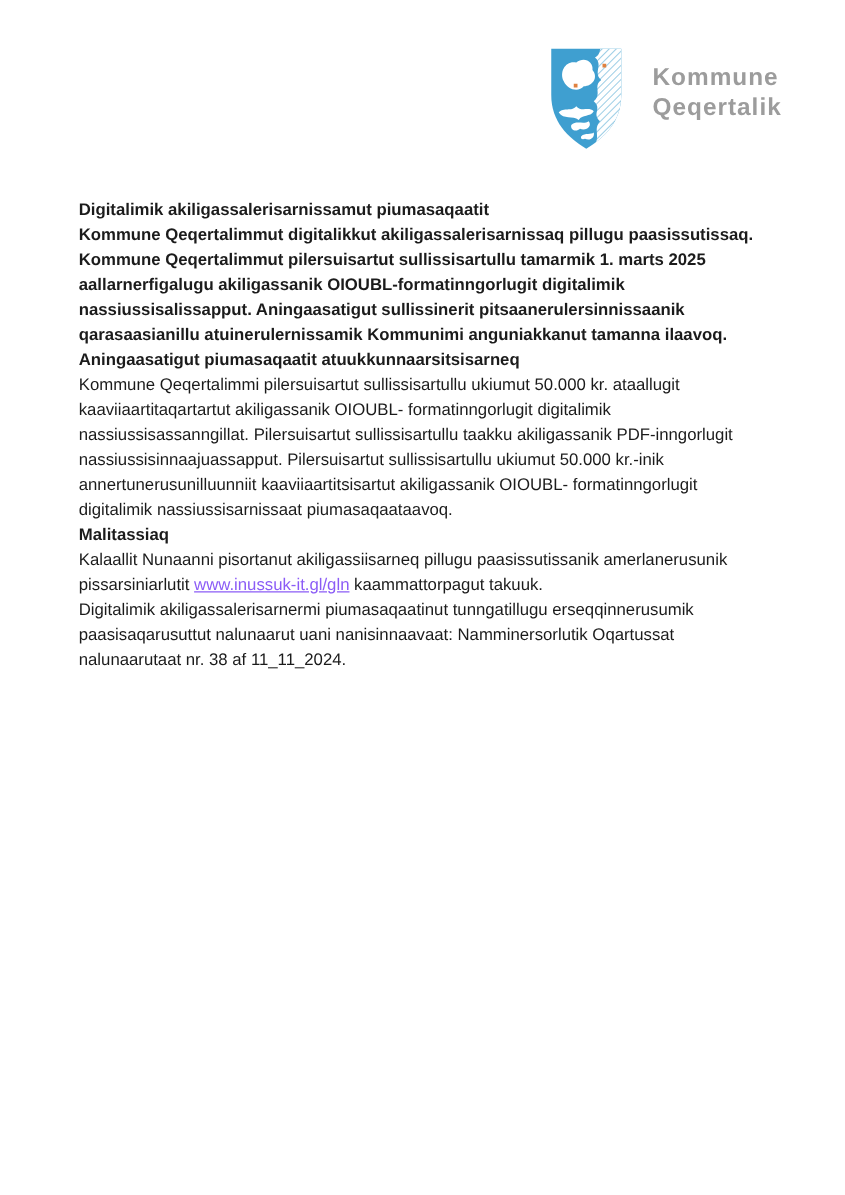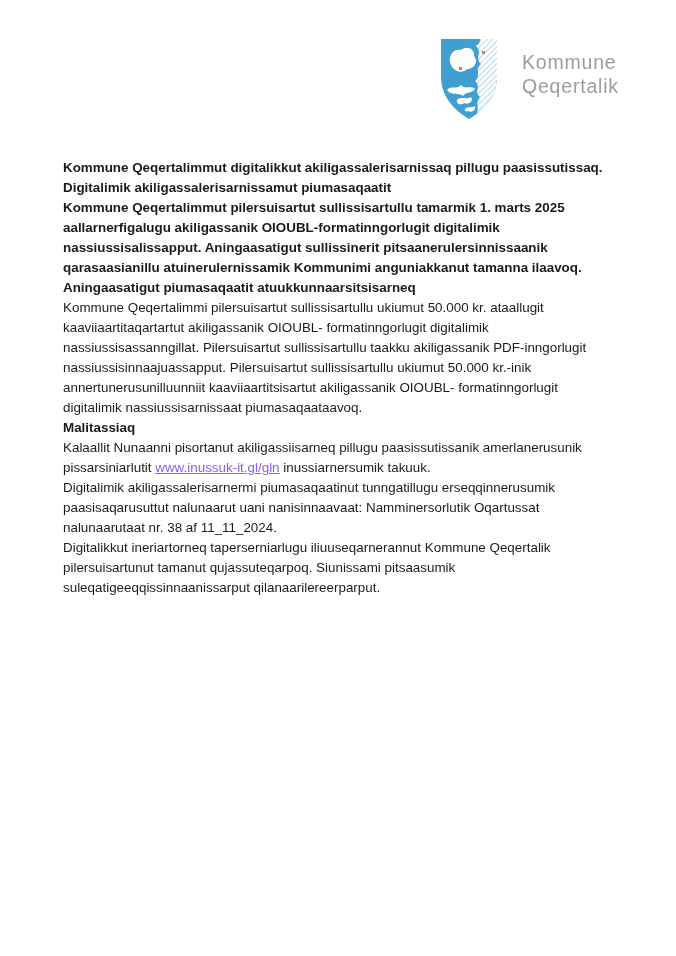--- a/index.html
+++ b/index.html
@@ -11,21 +11,21 @@
     overflow: hidden;
   }
   .page { position: absolute; inset: 0; background: #ffffff; }
 
   
   .logo { position: absolute; top: 38px; left: 437px; display: flex; align-items: flex-start; }
   .logo svg { display: block; }
   .logo-name {
     margin-left: 21px; margin-top: 12px;
     font-size: 19.5px; line-height: 24px;
-    color: #9c9c9c; letter-spacing: 0.8px; font-weight: 400;
+    color: #9c9c9c; letter-spacing: 0.8px; font-weight: 700;
   }
 
   
   .content {
     position: absolute; left: 63px; top: 158px; width: 553px;
     font-size: 13.4px; line-height: 20px; color: #1b1b1b;
     text-align: left;
   }
   .content p, .content div.h { margin: 0; }
   .bold { font-weight: 700; }
@@ -74,30 +74,29 @@
       </g>
     </svg>
     <div class="logo-name">
       <div>Kommune</div>
       <div>Qeqertalik</div>
     </div>
   </div>
 
   <div class="content">
 
+    <div class="h bold m33">Digitalimik akiligassalerisarnissamut piumasaqaatit</div>
+
     <div class="h bold">Kommune Qeqertalimmut digitalikkut akiligassalerisarnissaq pillugu paasissutissaq.</div>
-
-    <div class="h bold m33">Digitalimik akiligassalerisarnissamut piumasaqaatit</div>
     <p class="m7">Kommune Qeqertalimmut pilersuisartut sullissisartullu tamarmik 1. marts 2025 aallarnerfigalugu akiligassanik OIOUBL-formatinngorlugit digitalimik nassiussisalissapput. Aningaasatigut sullissinerit pitsaanerulersinnissaanik qarasaasianillu atuinerulernissamik Kommunimi anguniakkanut tamanna ilaavoq.</p>
 
     <div class="h bold m38">Aningaasatigut piumasaqaatit atuukkunnaarsitsisarneq</div>
     <p class="m2">Kommune Qeqertalimmi pilersuisartut sullissisartullu ukiumut 50.000 kr. ataallugit kaaviiaartitaqartartut akiligassanik OIOUBL- formatinngorlugit digitalimik nassiussisassanngillat. Pilersuisartut sullissisartullu taakku akiligassanik PDF-inngorlugit nassiussisinnaajuassapput. Pilersuisartut sullissisartullu ukiumut 50.000 kr.-inik annertunerusunilluunniit kaaviiaartitsisartut akiligassanik OIOUBL- formatinngorlugit digitalimik nassiussisarnissaat piumasaqaataavoq.</p>
 
     <div class="h bold m35">Malitassiaq</div>
-    <p class="m8"><span>Kalaallit Nunaanni pisortanut akiligassiisarneq pillugu paasissutissanik amerlanerusunik pissarsiniarlutit </span><a class="doc-link" href="#">www.inussuk-it.gl/gln</a><span> inussiarnersumik takuuk.</span></p>
+    <p class="m8"><span>Kalaallit Nunaanni pisortanut akiligassiisarneq pillugu paasissutissanik amerlanerusunik pissarsiniarlutit </span><a class="doc-link" href="#">www.inussuk-it.gl/gln</a><span> kaammattorpagut takuuk.</span></p>
 
 
     <p class="m27">Digitalimik akiligassalerisarnermi piumasaqaatinut tunngatillugu erseqqinnerusumik paasisaqarusuttut nalunaarut uani nanisinnaavaat: Namminersorlutik Oqartussat nalunaarutaat nr. 38 af 11_11_2024.</p>
 
-    <p class="m15">Digitalikkut ineriartorneq taperserniarlugu iliuuseqarnerannut Kommune Qeqertalik pilersuisartunut tamanut qujassuteqarpoq. Siunissami pitsaasumik suleqatigeeqqissinnaanissarput qilanaarilereerparput.</p>
 
   </div>
 </div>
 
 </body></html>

